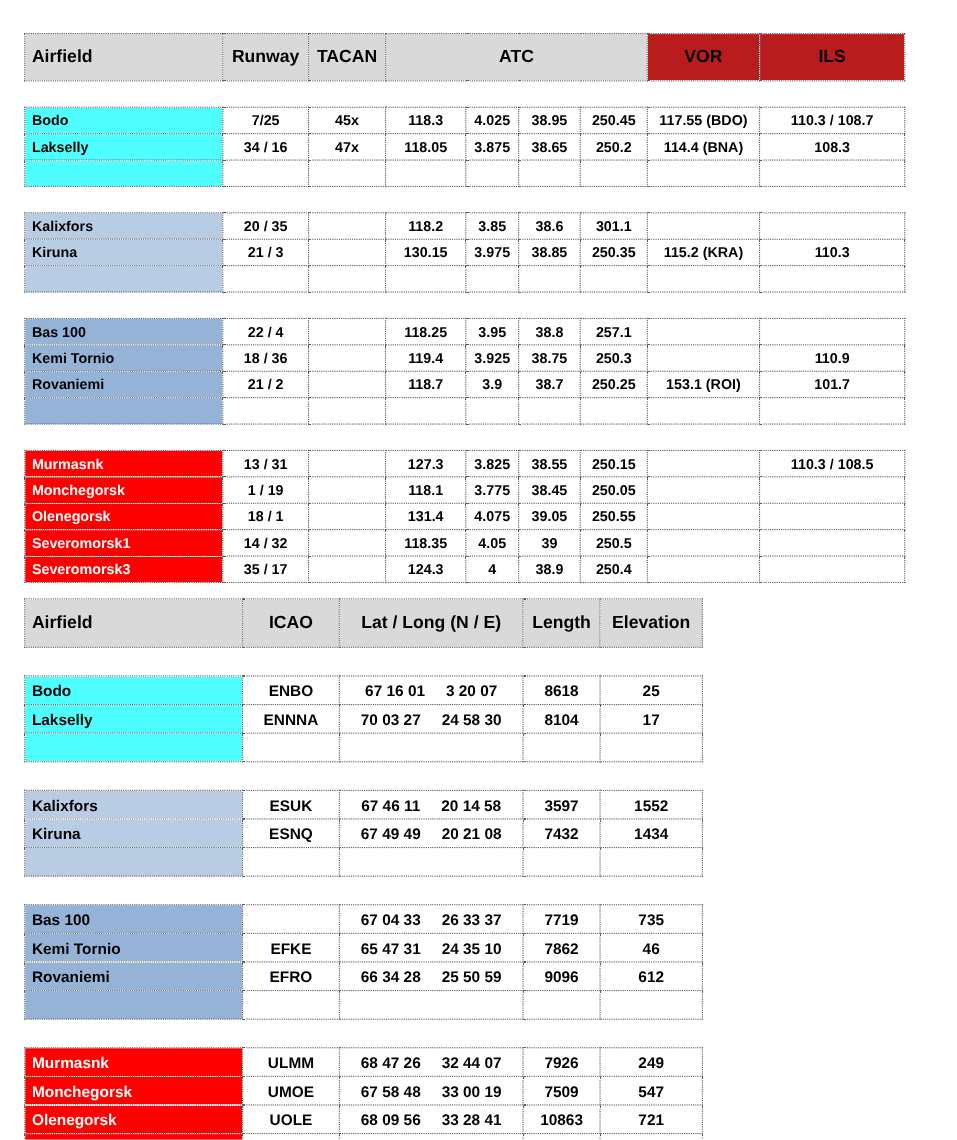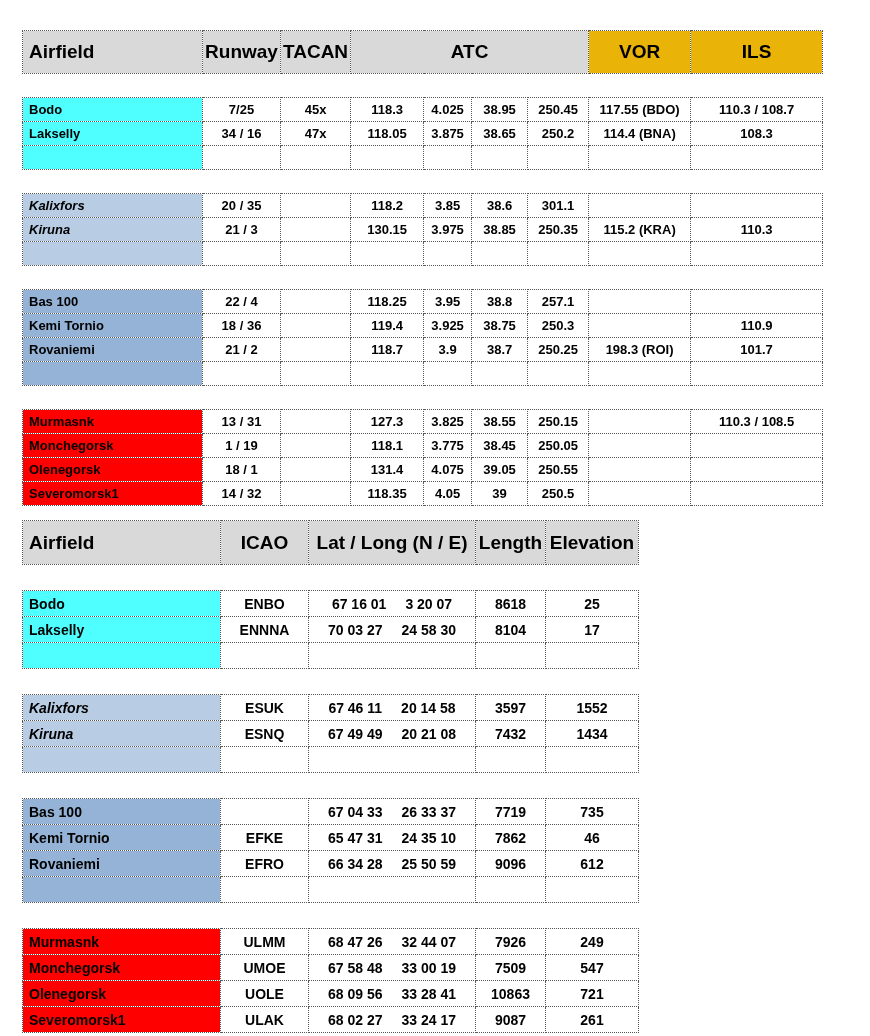--- a/index.html
+++ b/index.html
@@ -22,30 +22,30 @@
     overflow: hidden;
     padding: 0 2px;
   }
   #t1 { margin-bottom: 14px; }
   #t1 tr { height: 24px; }
   #t2 tr { height: 26px; }
   #t1 tr.headrow { height: 43px; }
   #t2 tr.headrow { height: 44px; }
   #t1 td { font-size: 13px; }
   #t2 td { font-size: 14px; }
-  th { font-size: 19px; background: var(--header_bg, #D9D9D9); }
-  th.plain { background: #eab308; }
+  th { font-size: 16px; background: var(--header_bg, #D9D9D9); }
+  th.plain { background: #b91c1c; }
   th.lefth, td.af { text-align: left; padding-left: 6px; }
 
   tr.gap td { border: none; height: 5px; padding: 0; }
 
   .bg-cyan       { background: var(--group_cyan, #4FFFFF); }
-  .bg-lightblue  { background: var(--group_lightblue, #B8CCE4); font-style: italic; }
+  .bg-lightblue  { background: var(--group_lightblue, #B8CCE4); }
   .bg-mediumblue { background: var(--group_mediumblue, #95B3D7); }
-  .bg-red        { background: var(--group_red, #FF0000); color: #000000; margin-top: 27px; }
+  .bg-red        { background: var(--group_red, #FF0000); color: #ffffff; margin-top: 27px; }
 
   td.rel { position: relative; }
   .latlong { display: inline-flex; gap: 19px; justify-content: flex-end; }
 </style>
 </head>
 <body>
 
 <div class="sheet">
 
   <table id="t1">
@@ -169,21 +169,21 @@
           <td>110.9</td>
         </tr>
         <tr>
           <td class="af bg-mediumblue">Rovaniemi</td>
           <td>21 / 2</td>
           <td></td>
           <td>118.7</td>
           <td>3.9</td>
           <td>38.7</td>
           <td>250.25</td>
-          <td>198.3 (ROI)</td>
+          <td>153.1 (ROI)</td>
           <td>101.7</td>
         </tr>
         <tr>
           <td class="af bg-mediumblue"></td>
           <td></td>
           <td></td>
           <td></td>
           <td></td>
           <td></td>
           <td></td>
@@ -227,20 +227,31 @@
           <td></td>
         </tr>
         <tr>
           <td class="af bg-red">Severomorsk1</td>
           <td>14 / 32</td>
           <td></td>
           <td>118.35</td>
           <td>4.05</td>
           <td>39</td>
           <td>250.5</td>
+          <td></td>
+          <td></td>
+        </tr>
+        <tr>
+          <td class="af bg-red">Severomorsk3</td>
+          <td>35 / 17</td>
+          <td></td>
+          <td>124.3</td>
+          <td>4</td>
+          <td>38.9</td>
+          <td>250.4</td>
           <td></td>
           <td></td>
         </tr>
       </tbody>
   </table>
 
   <table id="t2">
     <colgroup>
       <col style="width:198px">
         <col style="width:88px">

